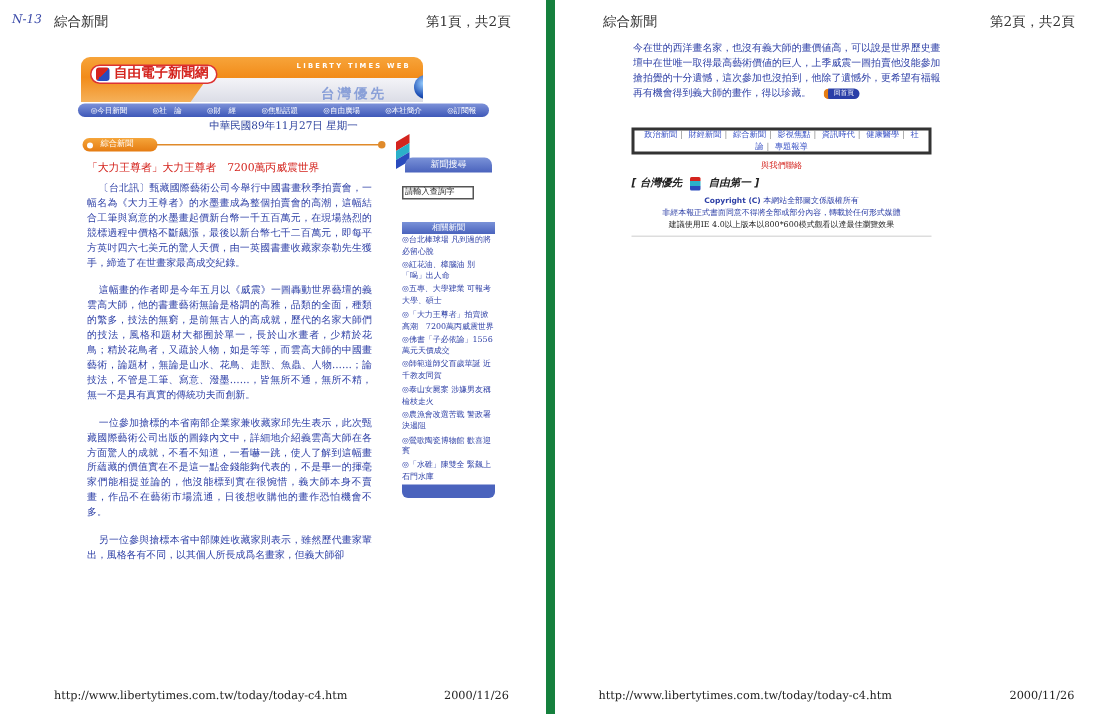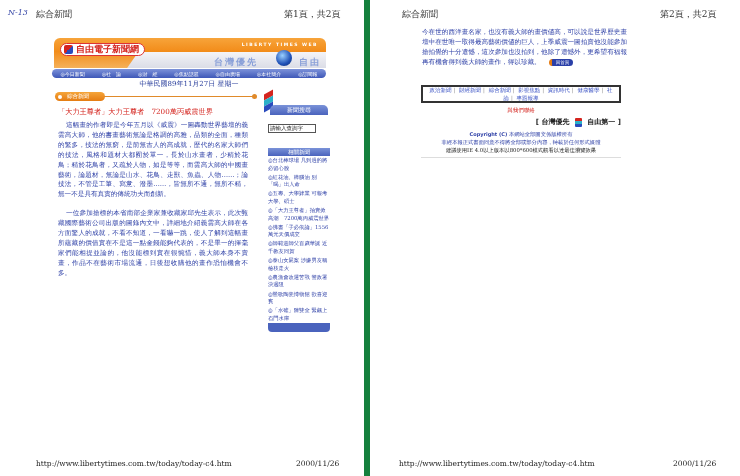--- a/index.html
+++ b/index.html
@@ -11,21 +11,21 @@
   .page-right { left: 370px; }
 
   .hdr-title { position: absolute; top: 8px; font-size: 9px; color: #333; }
   .hdr-page { position: absolute; top: 8px; font-size: 9px; color: #333; }
   .handwrite { position: absolute; left: 8px; top: 8px; font-size: 8px; color: #3a4aa8; font-style: italic; }
 
   .footer-url { position: absolute; bottom: 8px; font-size: 7.5px; color: #222; }
   .footer-date { position: absolute; bottom: 8px; font-size: 7.5px; color: #222; }
 
   
-  .banner { position: absolute; left: 54px; top: 38px; width: 272px; height: 30px; border-radius: 6px 6px 0 0; overflow: hidden;
+  .banner { position: absolute; left: 54px; top: 38px; width: 228px; height: 30px; border-radius: 6px 6px 0 0; overflow: hidden;
             background: linear-gradient(180deg,#f7a43a 0%,#f28c1a 45%,#f5b15a 100%); }
   .banner-white { position: absolute; left: 78px; top: 14px; width: 200px; height: 18px; background: linear-gradient(180deg,#f4f4f8,#d8dae4); transform: skewX(-35deg); }
   .logo-pill { position: absolute; left: 6px; top: 5px; height: 13px; padding: 0 5px 0 15px; background: #fff; border: 1px solid #d33; border-radius: 8px; font-size: 9px; font-weight: bold; color: #d4241e; line-height: 11px; font-family: "DejaVu Sans", sans-serif; }
   .logo-mark { position: absolute; left: 3px; top: 1px; width: 9px; height: 9px; background: linear-gradient(135deg,#d4241e 50%,#2a4bbd 50%); border-radius: 2px; }
   .liberty { position: absolute; right: 8px; top: 4px; font-size: 4.5px; letter-spacing: 1.5px; color: #fff; font-family: "DejaVu Sans", sans-serif; font-weight: bold; }
   .slogan1 { position: absolute; left: 160px; top: 18px; font-size: 9px; color: #8aa0d8; font-weight: bold; font-family: "DejaVu Sans", sans-serif; letter-spacing: 2px; }
   .slogan2 { position: absolute; left: 245px; top: 18px; font-size: 9px; color: #8aa0d8; font-weight: bold; font-family: "DejaVu Sans", sans-serif; letter-spacing: 2px; }
   .globe { position: absolute; left: 222px; top: 12px; width: 16px; height: 16px; border-radius: 50%; background: radial-gradient(circle at 40% 35%, #9ad0ff, #1e4fb5 60%, #0d2a6a); }
 
   .navbar { position: absolute; left: 52px; top: 69px; width: 274px; height: 9px; border-radius: 5px; background: linear-gradient(180deg,#7d92d9,#3e58b8); display: flex; justify-content: space-around; align-items: center; }
@@ -52,21 +52,21 @@
   .related-list li { list-style: none; margin-bottom: 1.5px; }
   .related-footer { position: absolute; left: 268px; top: 323px; width: 62px; height: 9px; background: #4a63bd; border-radius: 0 0 4px 4px; }
 
   
   .r-article { position: absolute; left: 422px; top: 28px; width: 205px; font-size: 6.6px; line-height: 9.9px; color: #2d3fa6; text-align: justify; }
   .back-btn { display: inline-block; height: 7px; padding: 0 4px; margin-left: 6px; border-radius: 4px; background: #2a3fa8; color: #fff; font-size: 4.5px; line-height: 7px; vertical-align: middle; border-left: 3px solid #e57c12; font-family: "DejaVu Sans", sans-serif; }
 
   .linkbox { position: absolute; left: 421px; top: 85px; width: 200px; height: 18px; border: 2px solid #333; font-size: 5.5px; line-height: 7.5px; text-align: center; color: #3a52c4; padding: 0 2px; }
   .linkbox .sep { color: #888; padding: 0 2px; }
   .contact { position: absolute; left: 421px; top: 107px; width: 200px; text-align: center; font-size: 5.5px; color: #d4241e; }
-  .brandline { position: absolute; left: 421px; top: 117px; width: 200px; text-align: right; font-size: 7px; font-weight: bold; color: #222; font-family: "DejaVu Sans", sans-serif; }
+  .brandline { position: absolute; left: 421px; top: 117px; width: 200px; text-align: left; font-size: 7px; font-weight: bold; color: #222; font-family: "DejaVu Sans", sans-serif; font-style: italic; }
   .brand-mark { display: inline-block; width: 7px; height: 9px; margin: 0 3px; vertical-align: middle; background: linear-gradient(180deg,#d4241e 0 33%,#2bb0c9 33% 66%,#2a4bbd 66%); border-radius: 1px; }
   .copyright { position: absolute; left: 421px; top: 131px; width: 200px; text-align: center; font-size: 5.3px; color: #2d3fa6; line-height: 7px; }
   .copyright b { color: #2d3fa6; font-family: "DejaVu Sans", sans-serif; font-size: 5px; }
   .notice { position: absolute; left: 421px; top: 139px; width: 200px; text-align: center; font-size: 5.3px; color: #2d3fa6; line-height: 7px; }
   .browser-note { position: absolute; left: 421px; top: 147px; width: 200px; text-align: center; font-size: 5.3px; color: #222; line-height: 7px; }
   .r-rule { position: absolute; left: 421px; top: 157px; width: 200px; height: 1px; background: #ddd; }
 </style>
 </head>
 <body>
 
@@ -98,22 +98,24 @@
   </div>
   <div class="date-line">中華民國89年11月27日 星期一</div>
 
   <div class="section-tab">綜合新聞</div>
   <div class="section-line"></div>
   <div class="section-dot"></div>
 
   <div class="headline">「大力王尊者」大力王尊者　7200萬丙威震世界</div>
 
   <div class="article" style="top:121px">
+    <p>〔台北訊〕甄藏國際藝術公司今舉行中國書畫秋季拍賣會，一幅名為《大力王尊者》的水墨畫成為整個拍賣會的高潮，這幅結合工筆與寫意的水墨畫起價新台幣一千五百萬元，在現場熱烈的競標過程中價格不斷飆漲，最後以新台幣七千二百萬元，即每平方英吋四六七美元的驚人天價，由一英國書畫收藏家奈勒先生獲手，締造了在世畫家最高成交紀錄。</p>
     <p>這幅畫的作者即是今年五月以《威震》一圖轟動世界藝壇的義雲高大師，他的書畫藝術無論是格調的高雅，品類的全面，種類的繁多，技法的無窮，是前無古人的高成就，歷代的名家大師們的技法，風格和題材大都囿於單一，長於山水畫者，少精於花鳥；精於花鳥者，又疏於人物，如是等等，而雲高大師的中國畫藝術，論題材，無論是山水、花鳥、走獸、魚蟲、人物……；論技法，不管是工筆、寫意、潑墨……，皆無所不通，無所不精，無一不是具有真實的傳統功夫而創新。</p>
     <p>一位參加搶標的本省南部企業家兼收藏家邱先生表示，此次甄藏國際藝術公司出版的圖錄內文中，詳細地介紹義雲高大師在各方面驚人的成就，不看不知道，一看嚇一跳，使人了解到這幅畫所蘊藏的價值實在不是這一點金錢能夠代表的，不是畢一的揮毫家們能相提並論的，他沒能標到實在很惋惜，義大師本身不賣畫，作品不在藝術市場流通，日後想收購他的畫作恐怕機會不多。</p>
+    <p>另一位參與搶標本省中部陳姓收藏家則表示，雖然歷代畫家輩出，風格各有不同，以其個人所長成爲名畫家，但義大師卻</p>
   </div>
 
   <div class="side-stack">
     <span style="top:0;background:#d4241e"></span>
     <span style="top:6px;background:#2bb0c9"></span>
     <span style="top:12px;background:#2a4bbd"></span>
   </div>
   <div class="side-header">新聞搜尋</div>
   <div class="search-input">請輸入查詢字</div>
 

